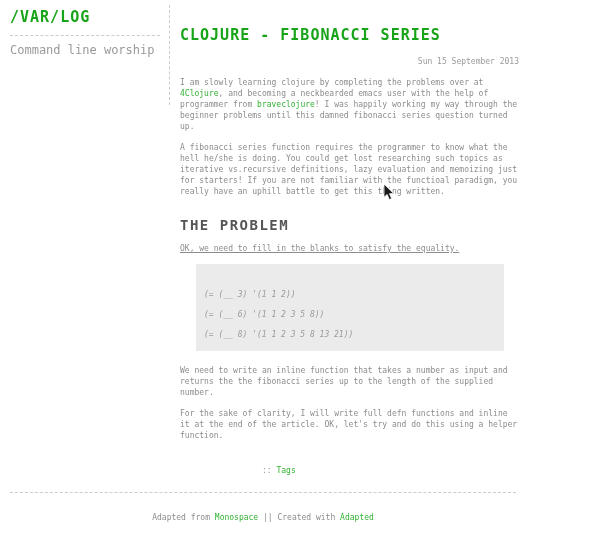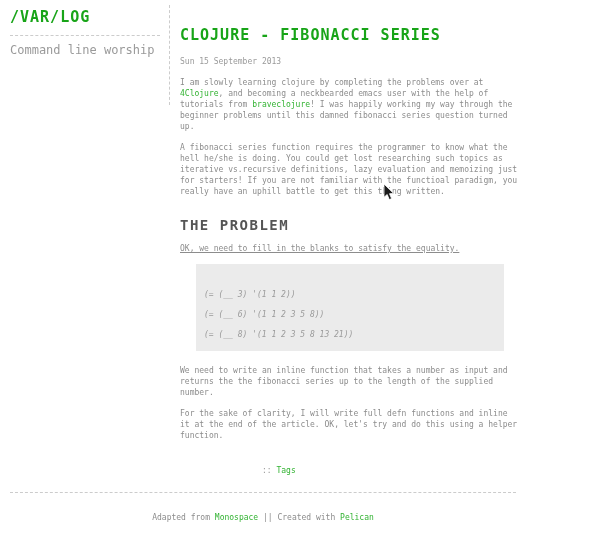--- a/index.html
+++ b/index.html
@@ -32,21 +32,21 @@
   }
   .site-tagline { margin-top: 9px; font-size: 12px; line-height: 10px; color: var(--muted); }
 
   .article { flex: none; margin-top: 23px; padding-left: 10px; width: 349px; }
   .article-title {
     margin: 3px 0 0;
     font-size: 15px; line-height: 18px; font-weight: bold;
     letter-spacing: 1px; white-space: nowrap;
     color: var(--accent);
   }
-  .article-date { margin-top: 13px; font-size: 8px; line-height: 10px; color: var(--muted); }
+  .article-date { margin-top: 13px; font-size: 8px; line-height: 10px; color: var(--muted); text-align: right; }
 
   #article-body p { margin: 10px 0 0; font-size: 8px; line-height: 11px; color: var(--body-text); }
   #article-body h2 {
     margin: 20px 0 0;
     font-size: 14px; line-height: 17px; font-weight: bold;
     letter-spacing: 1.5px; white-space: nowrap;
     color: var(--heading);
   }
   #article-body h2 + p { margin-top: 9px; text-decoration: underline; }
   #article-body pre {
@@ -83,37 +83,37 @@
 
     <div class="sidebar">
       <h1 class="site-title">/VAR/LOG</h1>
       <div class="site-tagline">Command line worship</div>
     </div>
 
     <div class="article">
       <h1 class="article-title">CLOJURE - FIBONACCI SERIES</h1>
       <div class="article-date">Sun 15 September 2013</div>
       <div id="article-body">
-          <p><span>I am slowly learning clojure by completing the problems over at </span><a href="#" class="green-link">4Clojure</a><span>, and becoming a neckbearded emacs user with the help of tutorials from </span><a href="#" class="green-link">braveclojure</a><span>! I was happily working my way through the beginner problems until this damned fibonacci series question turned up.</span></p>
+          <p><span>I am slowly learning clojure by completing the problems over at </span><a href="#" class="green-link">4Clojure</a><span>, and becoming a neckbearded emacs user with the help of programmer from </span><a href="#" class="green-link">braveclojure</a><span>! I was happily working my way through the beginner problems until this damned fibonacci series question turned up.</span></p>
           <p><span>A fibonacci series function requires the programmer to know what the hell he/she is doing. You could get lost researching such topics as iterative vs.recursive definitions, lazy evaluation and memoizing just for starters! If you are not familiar with the functioal paradigm, you really have an uphill battle to get this thing written.</span></p>
           <h2>THE PROBLEM</h2>
           <p><span>OK, we need to fill in the blanks to satisfy the equality.</span></p>
           <pre>(= (__ 3) '(1 1 2))
 
 (= (__ 6) '(1 1 2 3 5 8))
 
 (= (__ 8) '(1 1 2 3 5 8 13 21))</pre>
           <p><span>We need to write an inline function that takes a number as input and returns the the fibonacci series up to the length of the supplied number.</span></p>
           <p><span>For the sake of clarity, I will write full defn functions and inline it at the end of the article. OK, let's try and do this using a helper function.</span></p>
         </div>
       <div class="tags-row"><span>::</span> <a href="#" class="green-link">Tags</a></div>
     </div>
 
   </div>
 
   <div class="footer">
-    <span id="footer-text"><span>Adapted from </span><a href="#" class="green-link">Monospace</a><span> || Created with </span><a href="#" class="green-link">Pelican</a></span>
+    <span id="footer-text"><span>Adapted from </span><a href="#" class="green-link">Monospace</a><span> || Created with </span><a href="#" class="green-link">Adapted</a></span>
   </div>
 </div>
 
 <svg id="cursor" width="12" height="18" viewBox="0 0 12 18" style="left: 383px; top: 184px;">
   <path d="M1 0 L1 13.2 L4.2 10.5 L6.3 15.6 L8.6 14.6 L6.5 9.7 L10.6 9.4 Z" fill="#1a1a1a" stroke="#ffffff" stroke-width="0.8"></path>
 </svg>
 
 </body></html>

